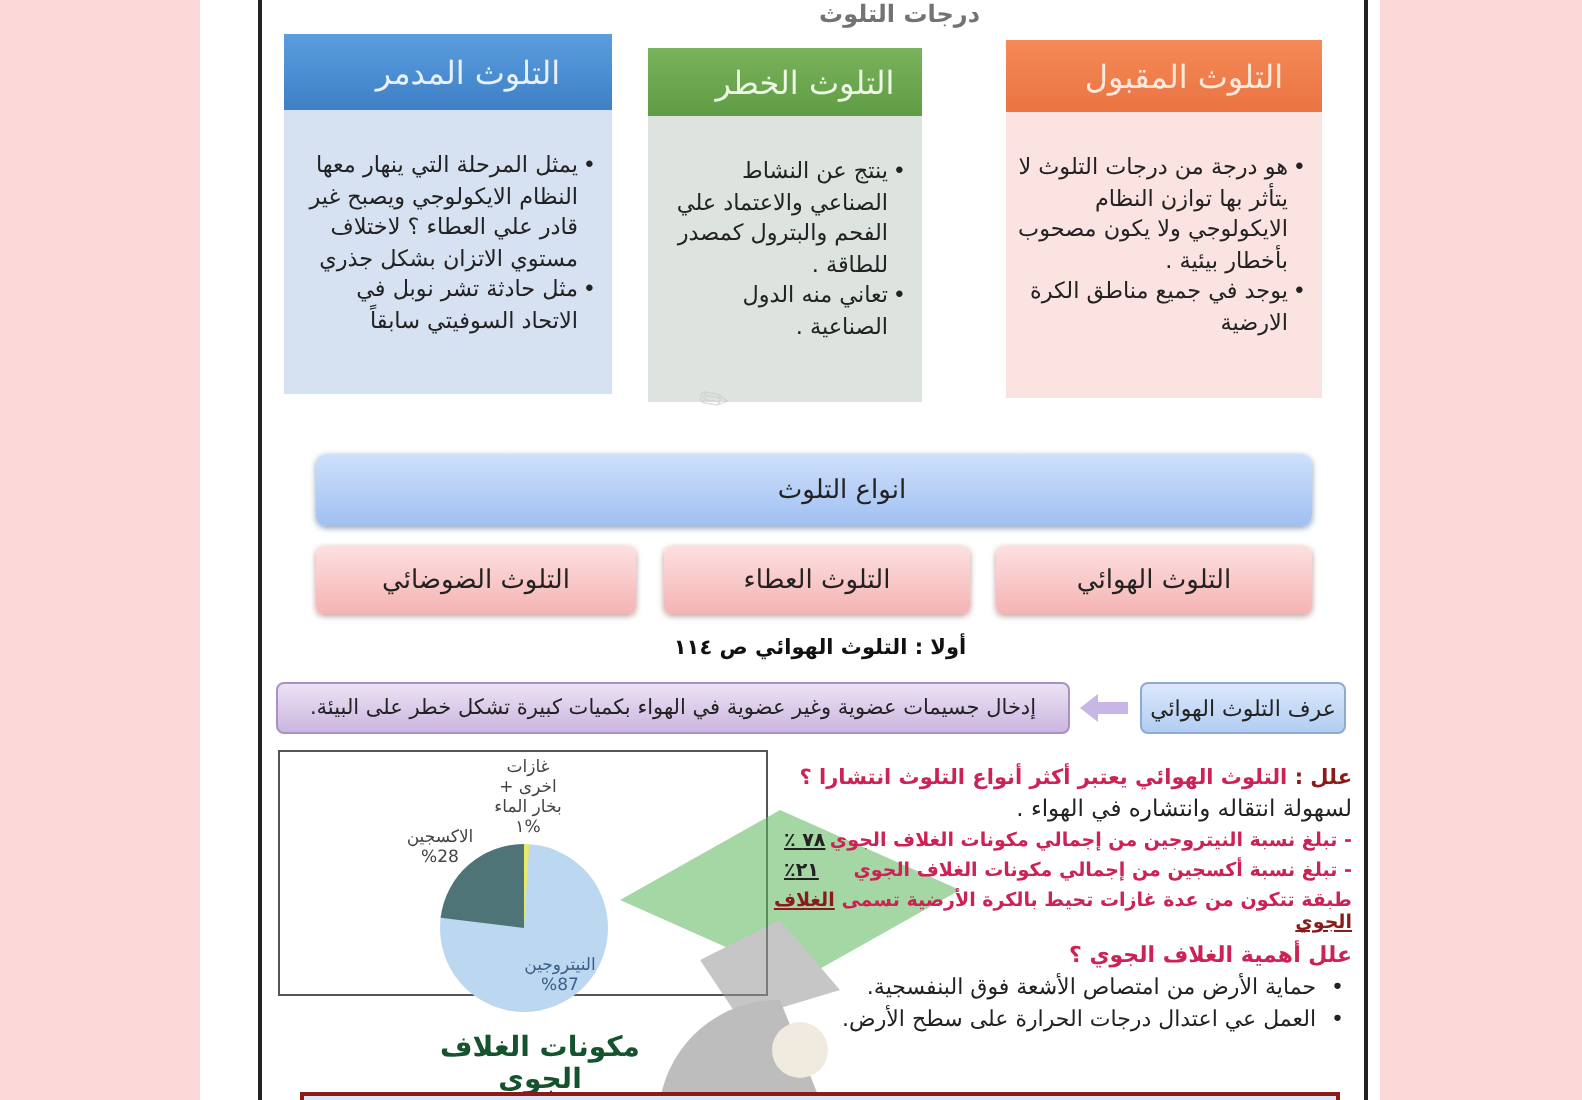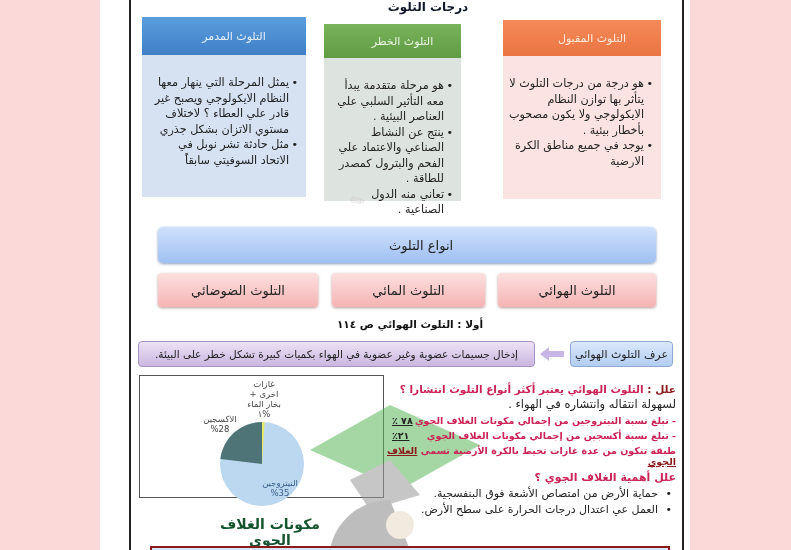--- a/index.html
+++ b/index.html
@@ -1,22 +1,22 @@
 <!DOCTYPE html>
 <html><head>
 <meta charset="utf-8">
 <style>
   * { box-sizing: border-box; margin: 0; padding: 0; }
   html, body { width: 791px; height: 550px; overflow: hidden; }
   body { background: #fcd9d9; position: relative; font-family: "DejaVu Sans", sans-serif; }
   .page { position: absolute; left: 100px; top: 0; width: 590px; height: 550px; background: #ffffff; }
   .frame { position: absolute; left: 129px; top: -2px; width: 555px; height: 560px; border-left: 2px solid #222; border-right: 2px solid #222; }
-  .title { position: absolute; left: 348px; top: 0; width: 160px; text-align: center; font-weight: bold; font-size: 12px; color: #0f172a; direction: rtl; }
+  .title { position: absolute; left: 330px; top: 0; width: 160px; font-weight: bold; font-size: 12px; color: #737373; direction: rtl; }
   .card { position: absolute; direction: rtl; }
-  .card .hd { height: 36px; display: flex; align-items: center; justify-content: center; color: #fbe9e0; font-size: 11px; padding-left: 20px; }
+  .card .hd { height: 36px; display: flex; align-items: center; justify-content: center; color: #fbe9e0; font-size: 16px; padding-left: 20px; }
   .card .bd { padding: 20px 8px 8px 6px; font-size: 11.2px; line-height: 15.5px; color: #222; }
   .card ul { list-style: none; }
   .card li { position: relative; padding-right: 9px; }
   .card li::before { content: "•"; position: absolute; right: 0; top: 0; }
   .c-destroy { left: 142px; top: 17px; width: 164px; }
   .c-destroy .hd { background: linear-gradient(#5b9ede, #3e7fc6); height: 38px; color: #e8f0fb; }
   .c-destroy .bd { background: #d6e2f2; height: 142px; }
   .c-danger { left: 324px; top: 24px; width: 137px; }
   .c-danger .hd { background: linear-gradient(#79b35b, #5f9c44); height: 34px; color: #eef6e6; }
   .c-danger .bd { background: #dde3df; height: 143px; }
@@ -71,42 +71,41 @@
       <li>يمثل المرحلة التي ينهار معها النظام الايكولوجي ويصبح غير قادر علي العطاء ؟ لاختلاف مستوي الاتزان بشكل جذري</li>
       <li>مثل حادثة تشر نوبل في الاتحاد السوفيتي سابقاً</li>
     </ul>
   </div>
 </div>
 
 <div class="card c-danger">
   <div class="hd">التلوث الخطر</div>
   <div class="bd">
     <ul>
-      <li>هو مرحلة متقدمة يبدأ معه التأثير السلبي علي العناصر البيئية .</li>
       <li>ينتج عن النشاط الصناعي والاعتماد علي الفحم والبترول كمصدر للطاقة .</li>
       <li>تعاني منه الدول الصناعية .</li>
     </ul>
   </div>
 </div>
 
 <div class="card c-accept">
   <div class="hd">التلوث المقبول</div>
   <div class="bd">
     <ul>
       <li>هو درجة من درجات التلوث لا يتأثر بها توازن النظام الايكولوجي ولا يكون مصحوب بأخطار بيئية .</li>
       <li>يوجد في جميع مناطق الكرة الارضية</li>
     </ul>
   </div>
 </div>
 
 <div class="wm">✎</div>
 
 <div class="types-bar">انواع التلوث</div>
 <div class="type-btn t-air">التلوث الهوائي</div>
-<div class="type-btn t-water">التلوث المائي</div>
+<div class="type-btn t-water">التلوث العطاء</div>
 <div class="type-btn t-light">التلوث الضوضائي</div>
 
 <div class="first">أولا : التلوث الهوائي ص ١١٤</div>
 
 <div class="def-label">عرف التلوث الهوائي</div>
 <svg class="arrow" viewBox="0 0 24 16">
   <path d="M0 8 L9 1 L9 5 L24 5 L24 11 L9 11 L9 15 Z" fill="#c7b6e6"></path>
 </svg>
 <div class="def-text">إدخال جسيمات عضوية وغير عضوية في الهواء بكميات كبيرة تشكل خطر على البيئة.</div>
 
@@ -122,21 +121,21 @@
     <div>اخرى +</div>
     <div>بخار الماء</div>
     <div>%١</div>
   </div>
   <div class="lbl" style="left:58px;top:38px;width:44px;">
     <div>الاكسجين</div>
     <div>%28</div>
   </div>
   <div class="lbl" style="left:118px;top:102px;width:44px;color:#3b5f8a;">
     <div>النيتروجين</div>
-    <div>%35</div>
+    <div>%87</div>
   </div>
 </div>
 <div class="chart-title">مكونات الغلاف الجوي</div>
 
 <svg class="logo" viewBox="0 0 190 150">
   <polygon points="20,50 100,5 190,45 110,90" fill="#5cb85c"></polygon>
   <polygon points="60,80 100,60 130,95 80,110" fill="#999"></polygon>
   <path d="M40 150 A60 60 0 0 1 100 100 L120 150 Z" fill="#888"></path>
   <circle cx="110" cy="125" r="14" fill="#e6d9c6"></circle>
 </svg>

